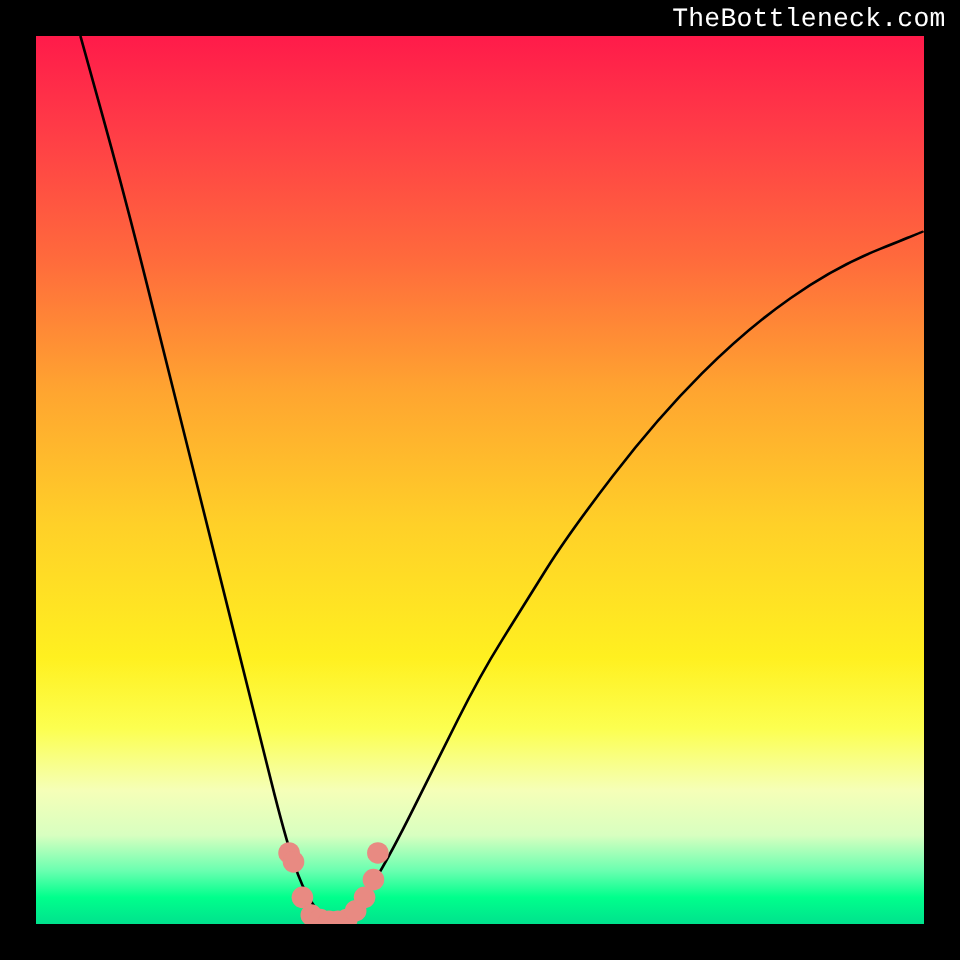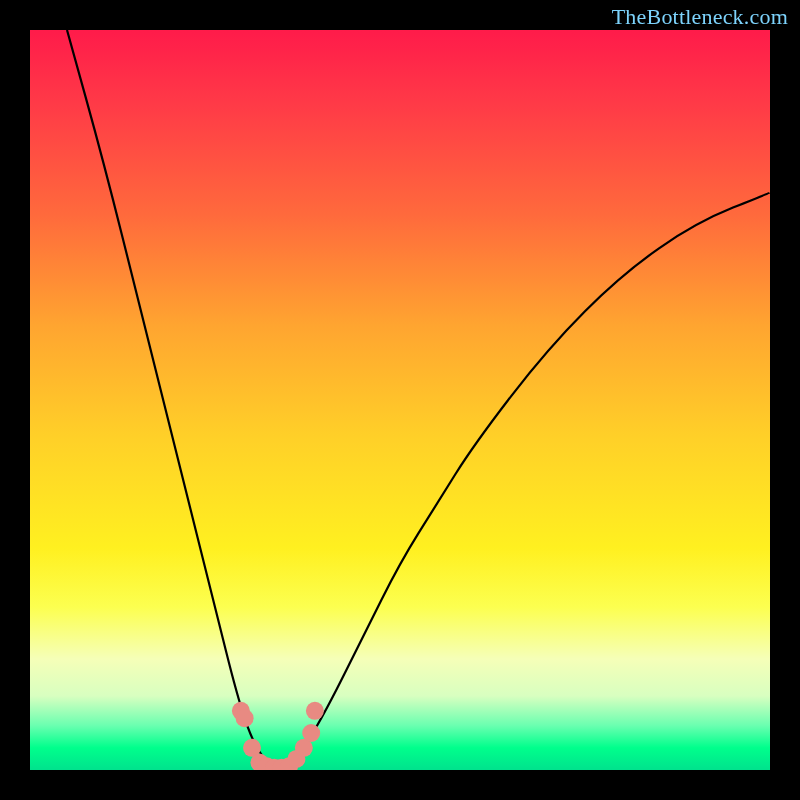--- a/index.html
+++ b/index.html
@@ -37,23 +37,23 @@
       #d8ffc0 90%,
       #6affb0 94%,
       #00ff8c 97%,
       #00e28d 100%
     );
   }
   .watermark {
     position: absolute;
     top: 4px;
     right: 12px;
-    font-family: Liberation Serif, serif;
+    font-family: Liberation Mono, monospace;
     font-size: 22px;
-    color: #7dd3fc;
+    color: #ffffff;
     font-weight: 500;
     letter-spacing: 0.2px;
   }
   svg.curve {
     position: absolute;
     top: 0;
     left: 0;
     width: 740px;
     height: 740px;
   }

